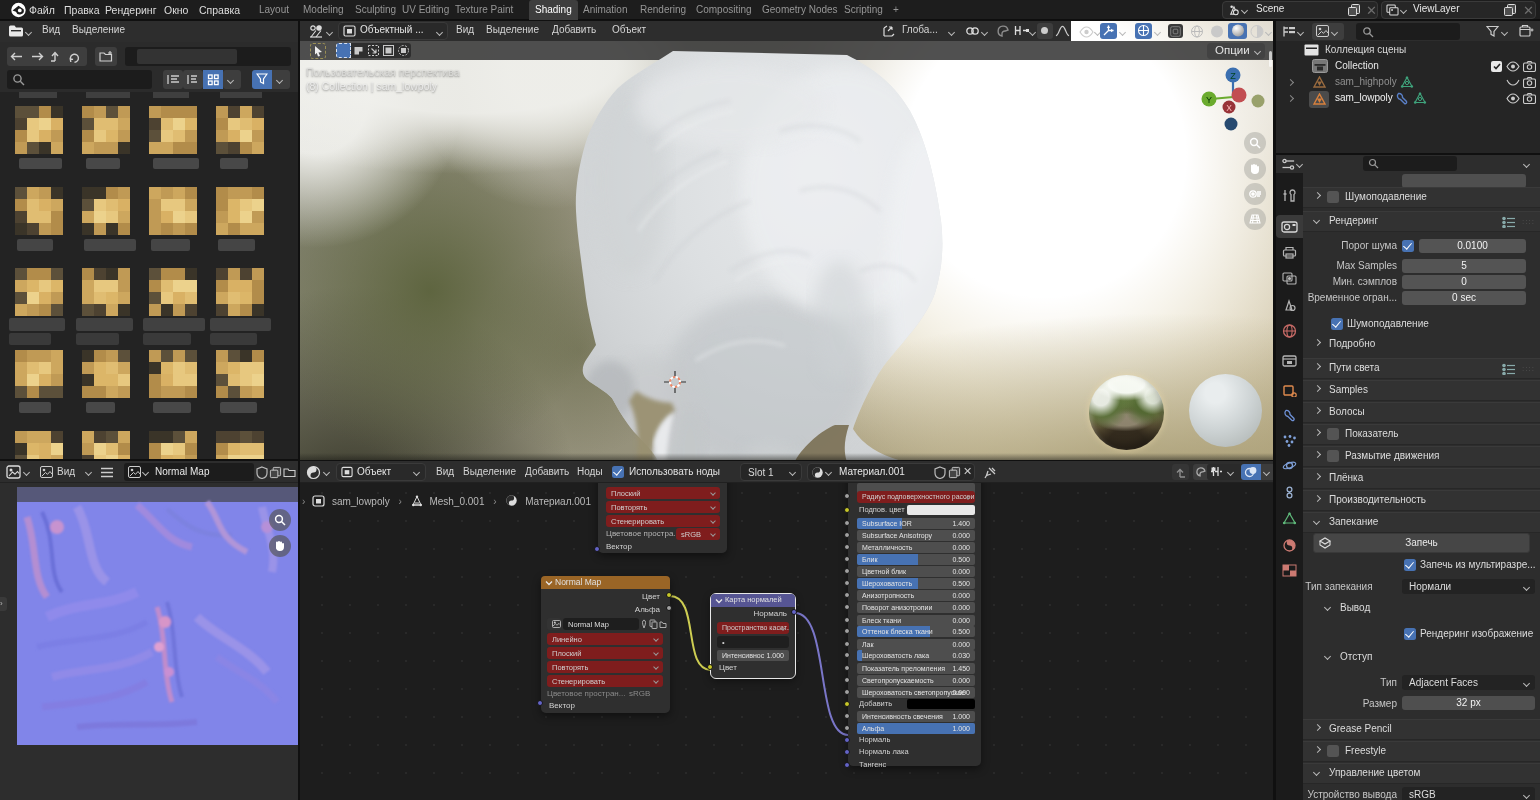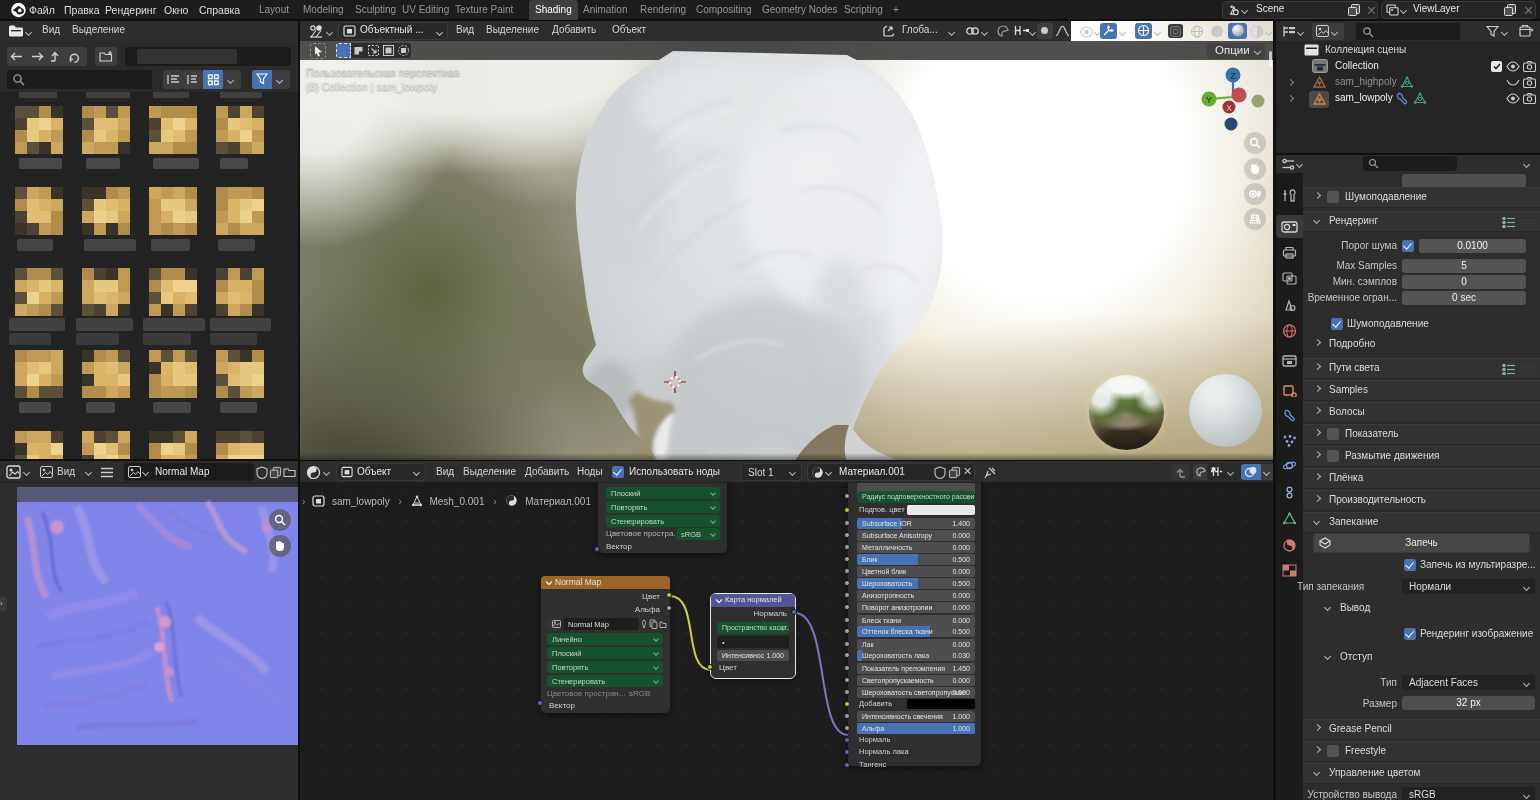--- a/index.html
+++ b/index.html
@@ -16,21 +16,21 @@
 .fld{background:#1c1c1c;border-radius:3px}
 .btn{background:#3e3e3e;border-radius:3px}
 .chk{width:12px;height:12px;background:#4772b3;border-radius:2.5px;display:inline-block}
 .chk:after{content:"";position:absolute;left:3px;top:0.5px;width:4px;height:7px;border:solid #fff;border-width:0 1.6px 1.6px 0;transform:rotate(40deg)}
 .chk0{width:12px;height:12px;background:#545454;border-radius:2.5px;display:inline-block}
 .varr{display:inline-block;width:5px;height:5px;border-right:1.5px solid #b9b9b9;border-bottom:1.5px solid #b9b9b9;transform:rotate(45deg);transform-origin:center}
 .rarr{display:inline-block;width:5px;height:5px;border-right:1.5px solid #b9b9b9;border-bottom:1.5px solid #b9b9b9;transform:rotate(-45deg);transform-origin:center}
 
 .node{position:absolute;background:rgba(48,48,48,0.97);border-radius:5px;box-shadow:0 3px 8px rgba(0,0,0,0.45)}
 .nhead{position:absolute;left:0;right:0;top:0;height:13px;border-radius:4px 4px 0 0;color:#e0e0e0;font-size:8.5px;padding:1px 0 0 14px}
-.ndrop{position:absolute;background:#14532d;border-radius:3px;height:12px;color:#cfcfcf;font-size:7.5px;padding:1.5px 0 0 5px;white-space:nowrap;overflow:hidden}
+.ndrop{position:absolute;background:#7f1d1d;border-radius:3px;height:12px;color:#cfcfcf;font-size:7.5px;padding:1.5px 0 0 5px;white-space:nowrap;overflow:hidden}
 .ndrop .varr{position:absolute;right:5px;top:3.5px;width:4px;height:4px;border-width:1.2px;border-color:#999}
 .nsock{position:absolute;width:6px;height:6px;border-radius:50%;border:1px solid #141414}
 .nlab{position:absolute;font-size:8px;color:#d2d2d2;white-space:nowrap}
 .bsdfrow{position:absolute;height:11px;background:#4e4e4e;border-radius:2px;font-size:7px;color:#e3e3e3;overflow:hidden;white-space:nowrap}
 .bsdfrow .l{position:absolute;left:5px;top:1.6px}
 .bsdfrow .r{position:absolute;right:5px;top:1.6px}
 .bfill{position:absolute;left:0;top:0;bottom:0;background:#4772b3}
 </style>
 </head>
 <body>
@@ -1425,21 +1425,21 @@
     <div class="abs" style="left:53px;top:361px;color:#dcdcdc;white-space:nowrap">Запекание</div>
   <div class="abs" style="left:37px;top:378px;width:217px;height:20px;background:#464646;border:1px solid #393939;border-radius:3px;color:#e8e8e8;text-align:center;padding-top:3px">Запечь</div>
   <svg class="abs" style="left:42px;top:381px" width="14" height="14" viewBox="0 0 14 14">
       <g fill="none" stroke="#ddd" stroke-width="1.1">
         <path d="M2 5 l5-3 5 3 -5 3 Z"></path>
         <path d="M2 5 v4 l5 3 5-3 V5"></path>
       </g>
     </svg>
   <span class="abs chk" style="left:128px;top:404px"></span>
   <div class="abs" style="left:144px;top:404px;color:#dcdcdc;white-space:nowrap">Запечь из мультиразре...</div>
-  <div class="abs" style="left:21px;top:426px;width:100px;text-align:left;color:#c6c6c6;white-space:nowrap">Тип запекания</div>
+  <div class="abs" style="left:13px;top:426px;width:100px;text-align:center;color:#c6c6c6;white-space:nowrap">Тип запекания</div>
   <div class="abs" style="left:126px;top:424px;width:133px;height:15px;background:#232323;border-radius:3px;color:#dcdcdc;padding:1.5px 0 0 7px;text-align:left">Нормали</div>
     <span class="abs varr" style="left:248px;top:430px"></span>
   <span class="abs varr" style="left:49px;top:450px"></span>
   <div class="abs" style="left:64px;top:447px;color:#dcdcdc">Вывод</div>
   <span class="abs chk" style="left:128px;top:473px"></span>
   <div class="abs" style="left:144px;top:473px;color:#dcdcdc;white-space:nowrap">Рендеринг изображение</div>
   <span class="abs varr" style="left:49px;top:499px"></span>
   <div class="abs" style="left:64px;top:496px;color:#dcdcdc">Отступ</div>
   <div class="abs" style="left:21px;top:522px;width:100px;text-align:right;color:#c6c6c6;white-space:nowrap">Тип</div>
   <div class="abs" style="left:126px;top:520px;width:133px;height:15px;background:#232323;border-radius:3px;color:#dcdcdc;padding:1.5px 0 0 7px;text-align:left">Adjacent Faces</div>

